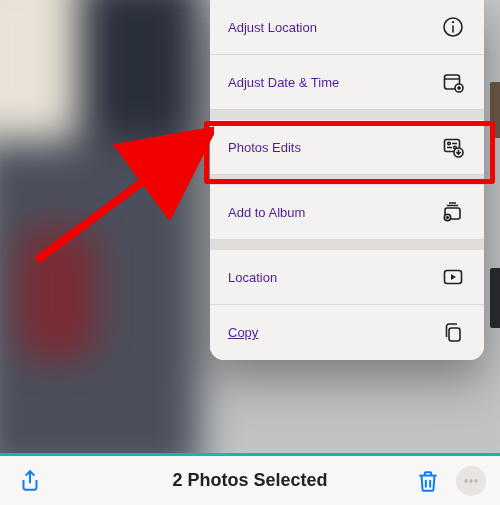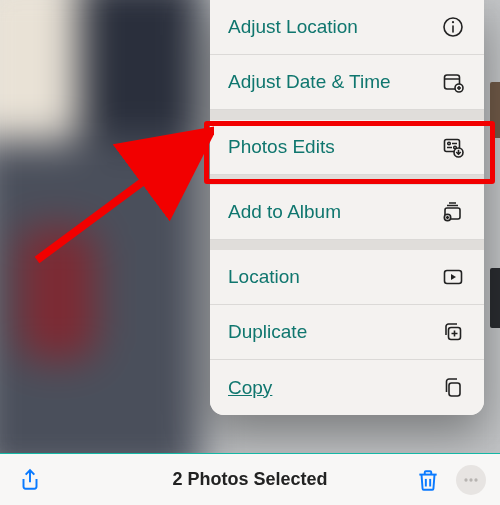--- a/index.html
+++ b/index.html
@@ -46,22 +46,22 @@
     box-shadow: 0 20px 45px rgba(0,0,0,0.35);
     overflow: hidden;
   }
   .menu-item {
     display: flex;
     align-items: center;
     justify-content: space-between;
     height: 55px;
     padding: 0 18px;
     background: #f4f2f0;
-    font-size: 19px;
-    color: #0f766e;
+    font-size: 13px;
+    color: #4c1d95;
     border-bottom: 1px solid rgba(0,0,0,0.10);
     cursor: pointer;
   }
   .menu-sep {
     height: 10px;
     background: #e0ddda;
   }
   .menu-item:last-child { border-bottom: none; text-decoration: underline; }
   .menu-item .icon { width: 26px; height: 26px; display:flex; align-items:center; justify-content:center; }
   .menu-item .icon svg { width: 24px; height: 24px; stroke: #222; fill: none; stroke-width: 1.6; }
@@ -77,21 +77,21 @@
     position: absolute;
     pointer-events: none;
   }
 
   
   .toolbar {
     position: absolute;
     left: 0; right: 0; bottom: 0;
     height: 52px;
     background: #f8f7f6;
-    border-top: 1px solid #14b8a6;
+    border-top: 3px solid #14b8a6;
     display: flex;
     align-items: center;
     justify-content: space-between;
     padding: 0 14px;
   }
   .toolbar .center {
     position: absolute;
     left: 0; right: 0;
     text-align: center;
     font-size: 18px;
@@ -188,31 +188,20 @@
       <span>Location</span>
       <span class="icon">
         <svg viewBox="0 0 24 24">
             <rect x="3.5" y="5.5" width="17" height="13" rx="2.5"></rect>
             <polygon points="10,9 10,15 15,12" fill="#222" stroke="none"></polygon>
           </svg>
       </span>
     </div>
 
 
-    <div class="menu-item">
-      <span>Duplicate</span>
-      <span class="icon">
-        <svg viewBox="0 0 24 24">
-            <rect x="7.5" y="7.5" width="12" height="12" rx="2.5"></rect>
-            <path d="M5 15V6.5A2.5 2.5 0 0 1 7.5 4H16"></path>
-            <line x1="13.5" y1="10.5" x2="13.5" y2="16.5"></line>
-            <line x1="10.5" y1="13.5" x2="16.5" y2="13.5"></line>
-          </svg>
-      </span>
-    </div>
 
     <div class="menu-item">
       <span>Copy</span>
       <span class="icon">
         <svg viewBox="0 0 24 24">
             <rect x="8" y="7" width="11" height="13" rx="2.5"></rect>
             <path d="M5.5 16V5.5A2.5 2.5 0 0 1 8 3h8"></path>
           </svg>
       </span>
     </div>

